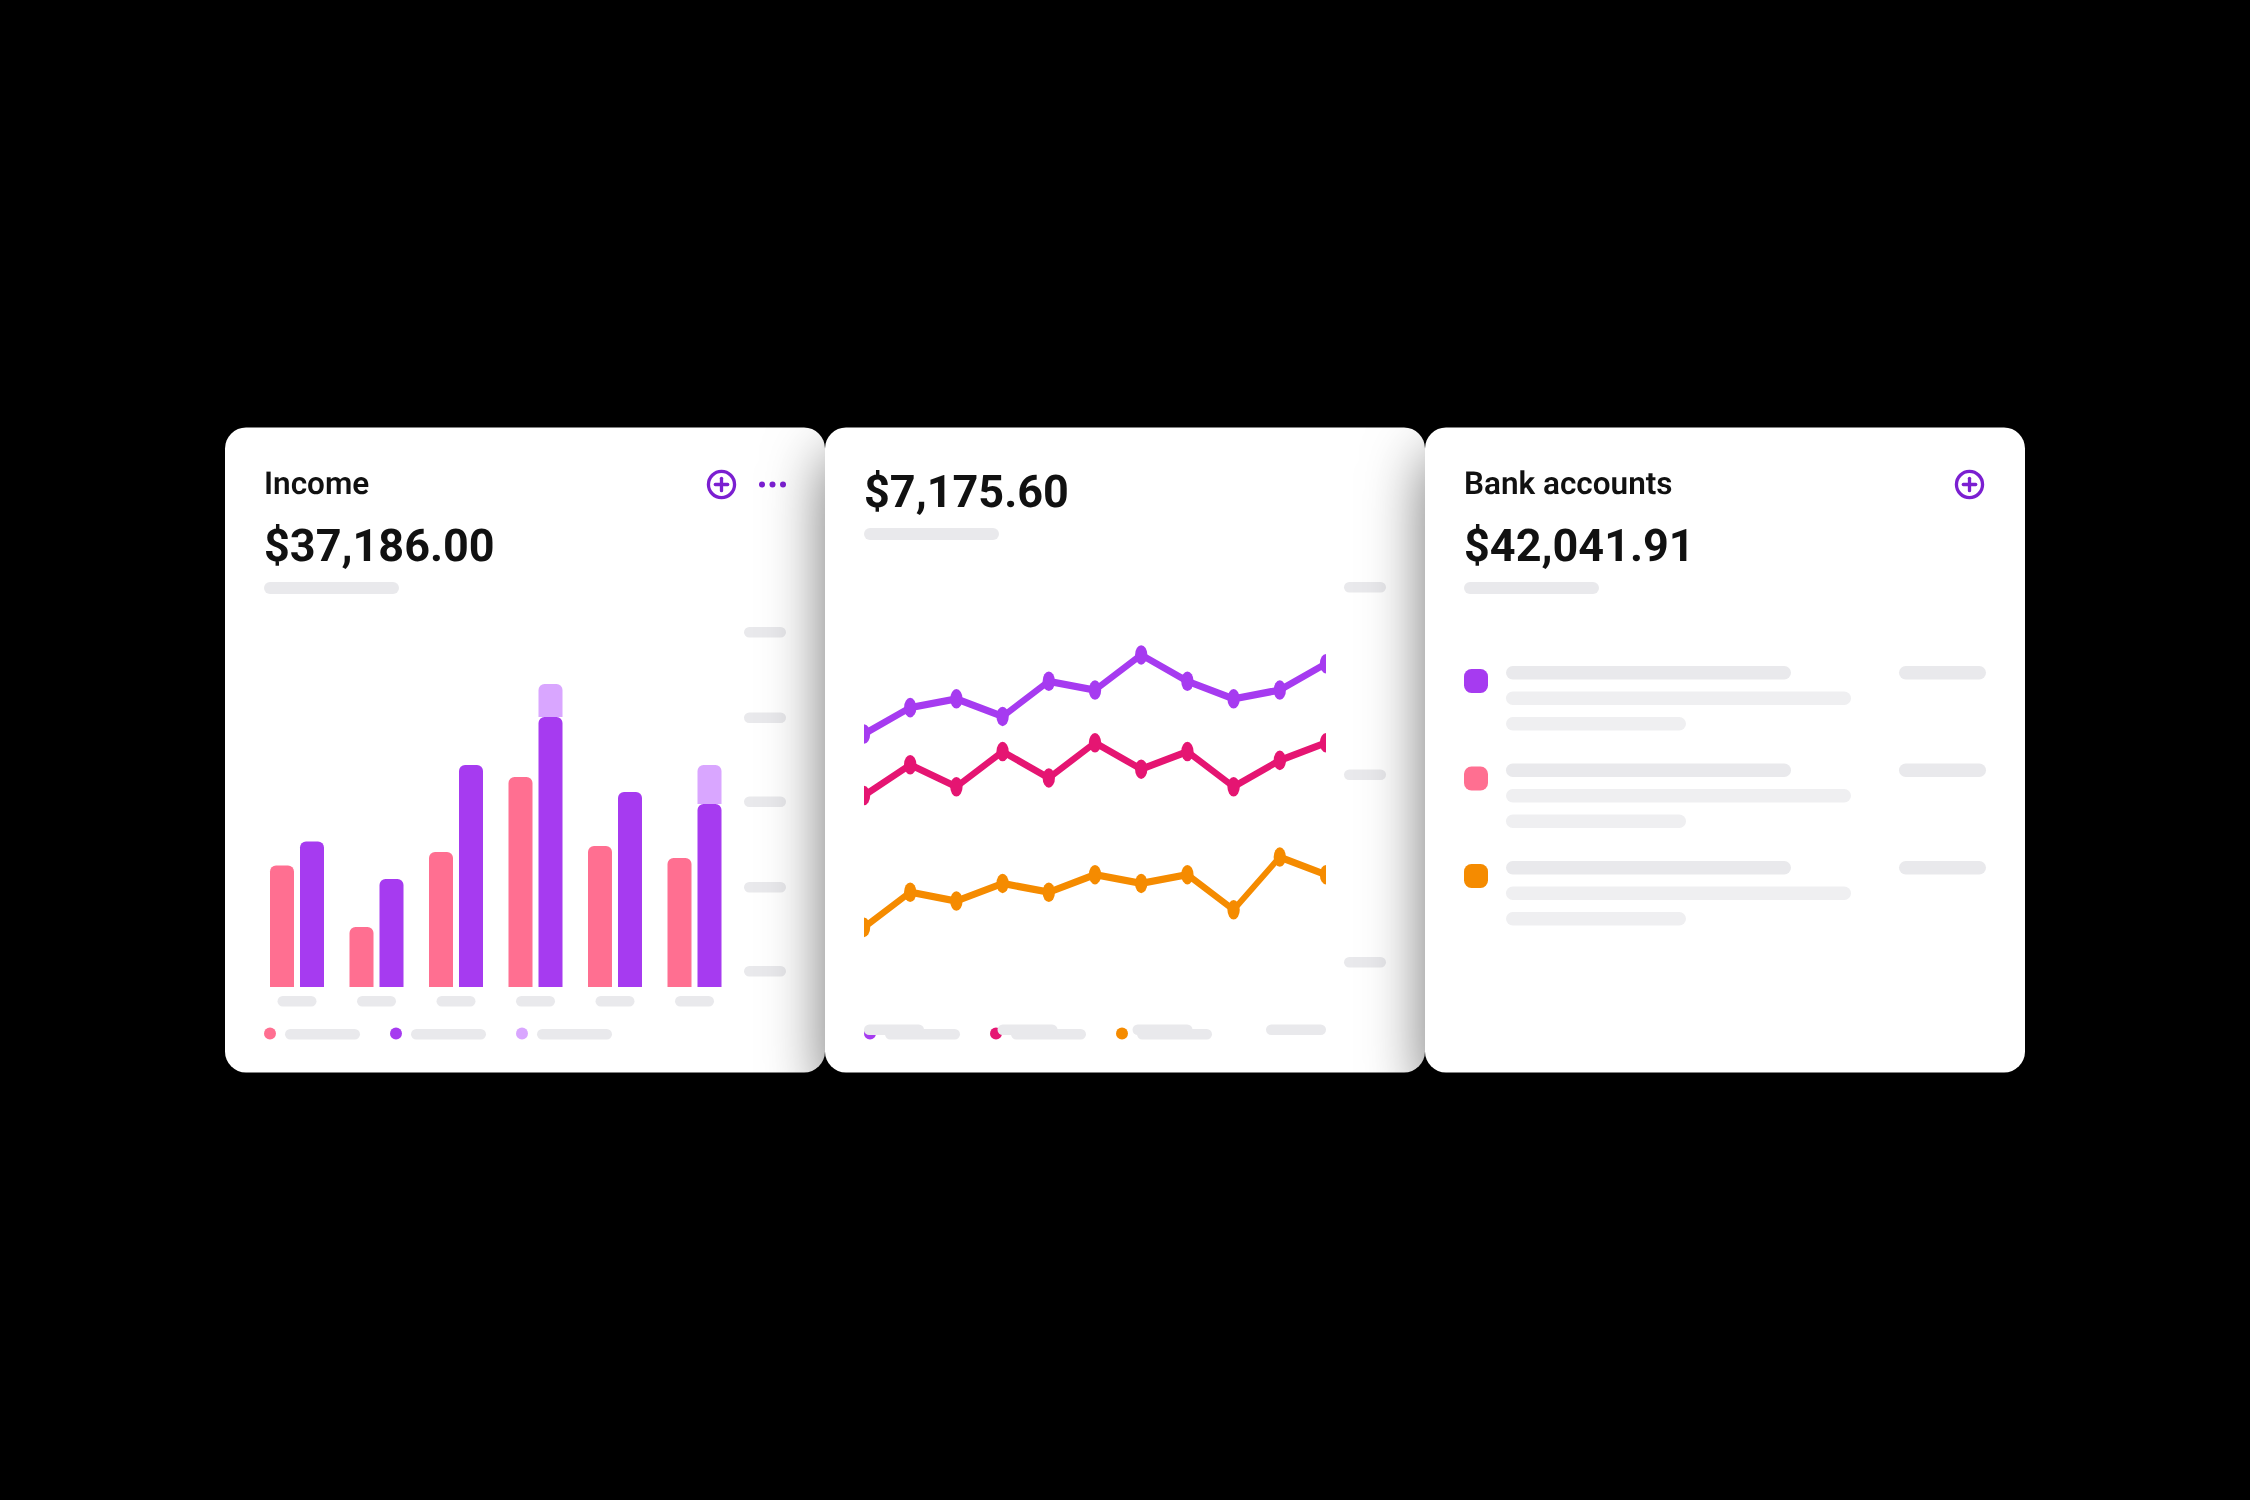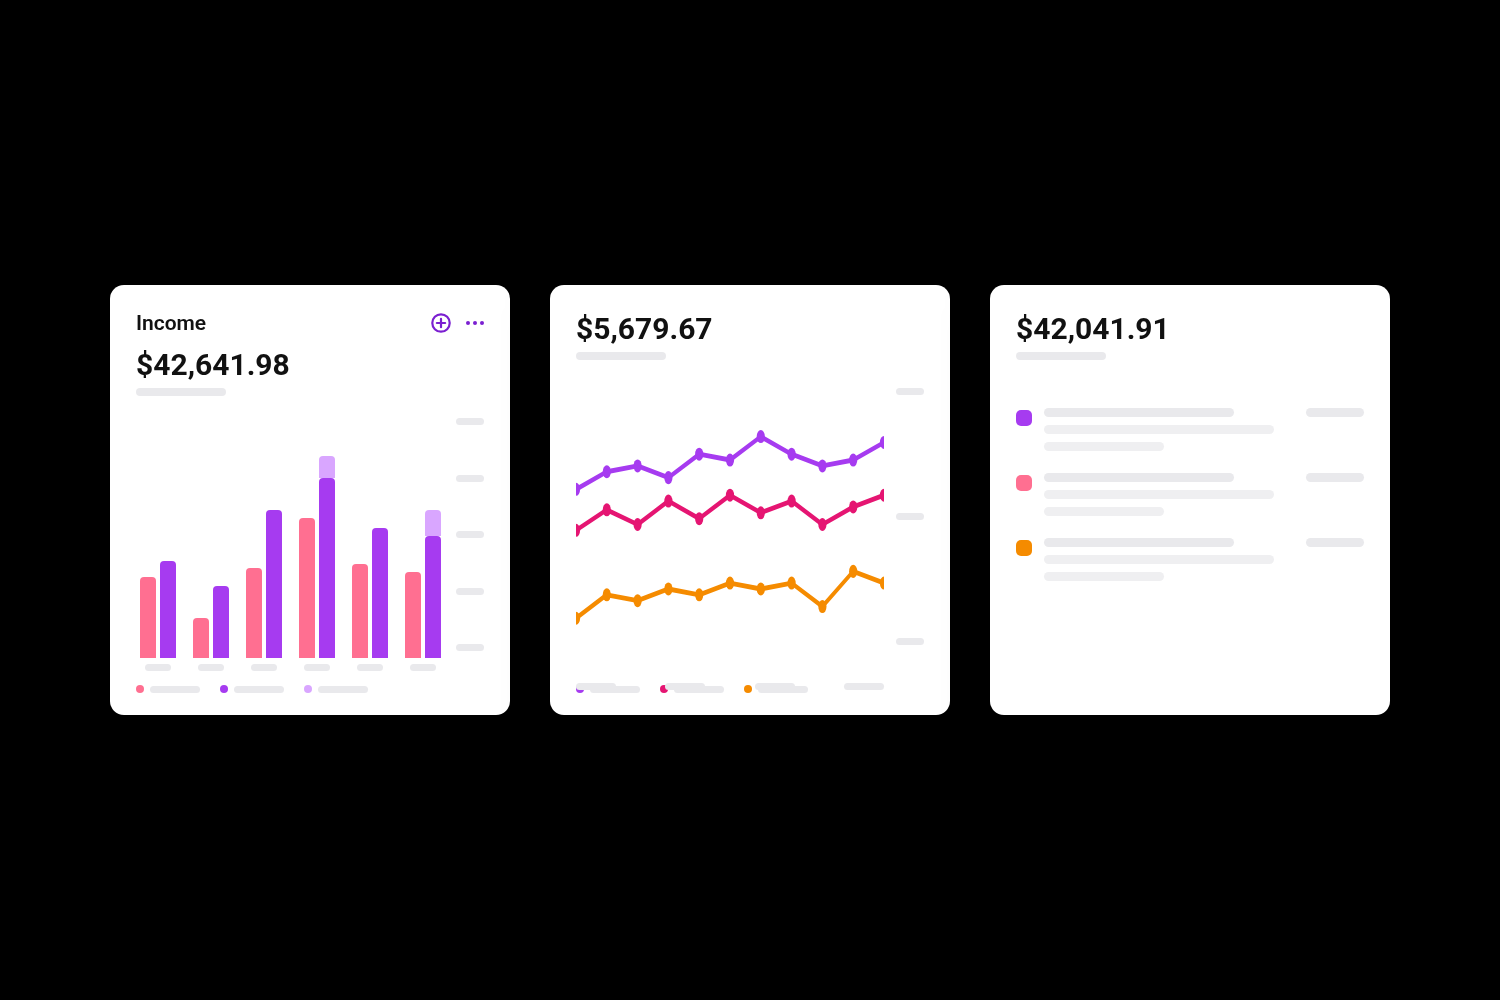--- a/index.html
+++ b/index.html
@@ -6,21 +6,20 @@
   html, body { width: 1500px; height: 1000px; }
   body {
     background: #000;
     font-family: -apple-system, BlinkMacSystemFont, "Segoe UI", Roboto, Helvetica, Arial, sans-serif;
     display: flex;
     align-items: center;
     justify-content: center;
   }
   .row {
     display: flex;
-    gap: 40px;
     padding: 0 60px;
   }
   .card {
     background: #fff;
     border-radius: 14px;
     width: 400px;
     height: 430px;
     padding: 26px 26px 22px 26px;
     box-shadow: 0 18px 40px rgba(0,0,0,0.55);
     display: flex;
@@ -218,21 +217,21 @@
               <line x1="7.5" y1="12" x2="16.5" y2="12"></line>
           </svg>
         </span>
         <span class="dots">
             <span></span>
             <span></span>
             <span></span>
           </span>
       </div>
     </div>
-    <div class="amount">$42,641.98</div>
+    <div class="amount">$37,186.00</div>
     <div class="sub-skel"></div>
 
     <div class="bar-area">
       <div class="bars-wrap" id="bars-wrap">
           <div class="bar-group">
             <div class="bar-pair">
               <div class="bar pink" style="height: 81px;"></div>
               <div class="bar purple" style="height: 97.2px;"></div>
             </div>
             <div class="bar-x"></div>
@@ -296,21 +295,21 @@
           <span class="legend-skel"></span>
         </div>
         <div class="legend-item">
           <span class="legend-dot" style="background:#d9a6ff"></span>
           <span class="legend-skel"></span>
         </div>
       </div>
   </div>
 
   <div class="card">
-    <div class="amount">$5,679.67</div>
+    <div class="amount">$7,175.60</div>
     <div class="sub-skel"></div>
 
     <div class="line-area">
       <div class="line-svg-wrap">
         <svg id="line-svg" width="100%" height="100%" viewBox="0 0 300 180" preserveAspectRatio="none">
             <path d="M0.0 68.4 L30.0 57.6 L60.0 54.0 L90.0 61.2 L120.0 46.8 L150.0 50.4 L180.0 36.0 L210.0 46.8 L240.0 54.0 L270.0 50.4 L300.0 39.6 " fill="none" stroke="#a63bf0" stroke-width="3" stroke-linecap="round" stroke-linejoin="round"></path>
             <circle cx="0.0" cy="68.4" r="4" fill="#a63bf0"></circle>
             <circle cx="30.0" cy="57.6" r="4" fill="#a63bf0"></circle>
             <circle cx="60.0" cy="54.0" r="4" fill="#a63bf0"></circle>
             <circle cx="90.0" cy="61.2" r="4" fill="#a63bf0"></circle>
@@ -370,20 +369,32 @@
           <span class="legend-skel"></span>
         </div>
         <div class="legend-item">
           <span class="legend-dot" style="background:#f58b00"></span>
           <span class="legend-skel"></span>
         </div>
       </div>
   </div>
 
   <div class="card">
+    <div class="card-header">
+      <div class="card-title">Bank accounts</div>
+      <div class="card-actions">
+        <span class="icon-btn">
+          <svg width="22" height="22" viewBox="0 0 24 24" fill="none" stroke="currentColor" stroke-width="2.4" stroke-linecap="round">
+            <circle cx="12" cy="12" r="9.5"></circle>
+              <line x1="12" y1="7.5" x2="12" y2="16.5"></line>
+              <line x1="7.5" y1="12" x2="16.5" y2="12"></line>
+          </svg>
+        </span>
+      </div>
+    </div>
     <div class="amount">$42,041.91</div>
     <div class="sub-skel"></div>
 
     <div class="accounts" id="accounts">
         <div class="acct">
           <div class="acct-dot" style="background:#a63bf0"></div>
           <div class="acct-body">
             <div class="acct-row1">
               <div class="line1" style="flex:1;max-width:190px"></div>
               <div class="line1" style="width:58px"></div>

